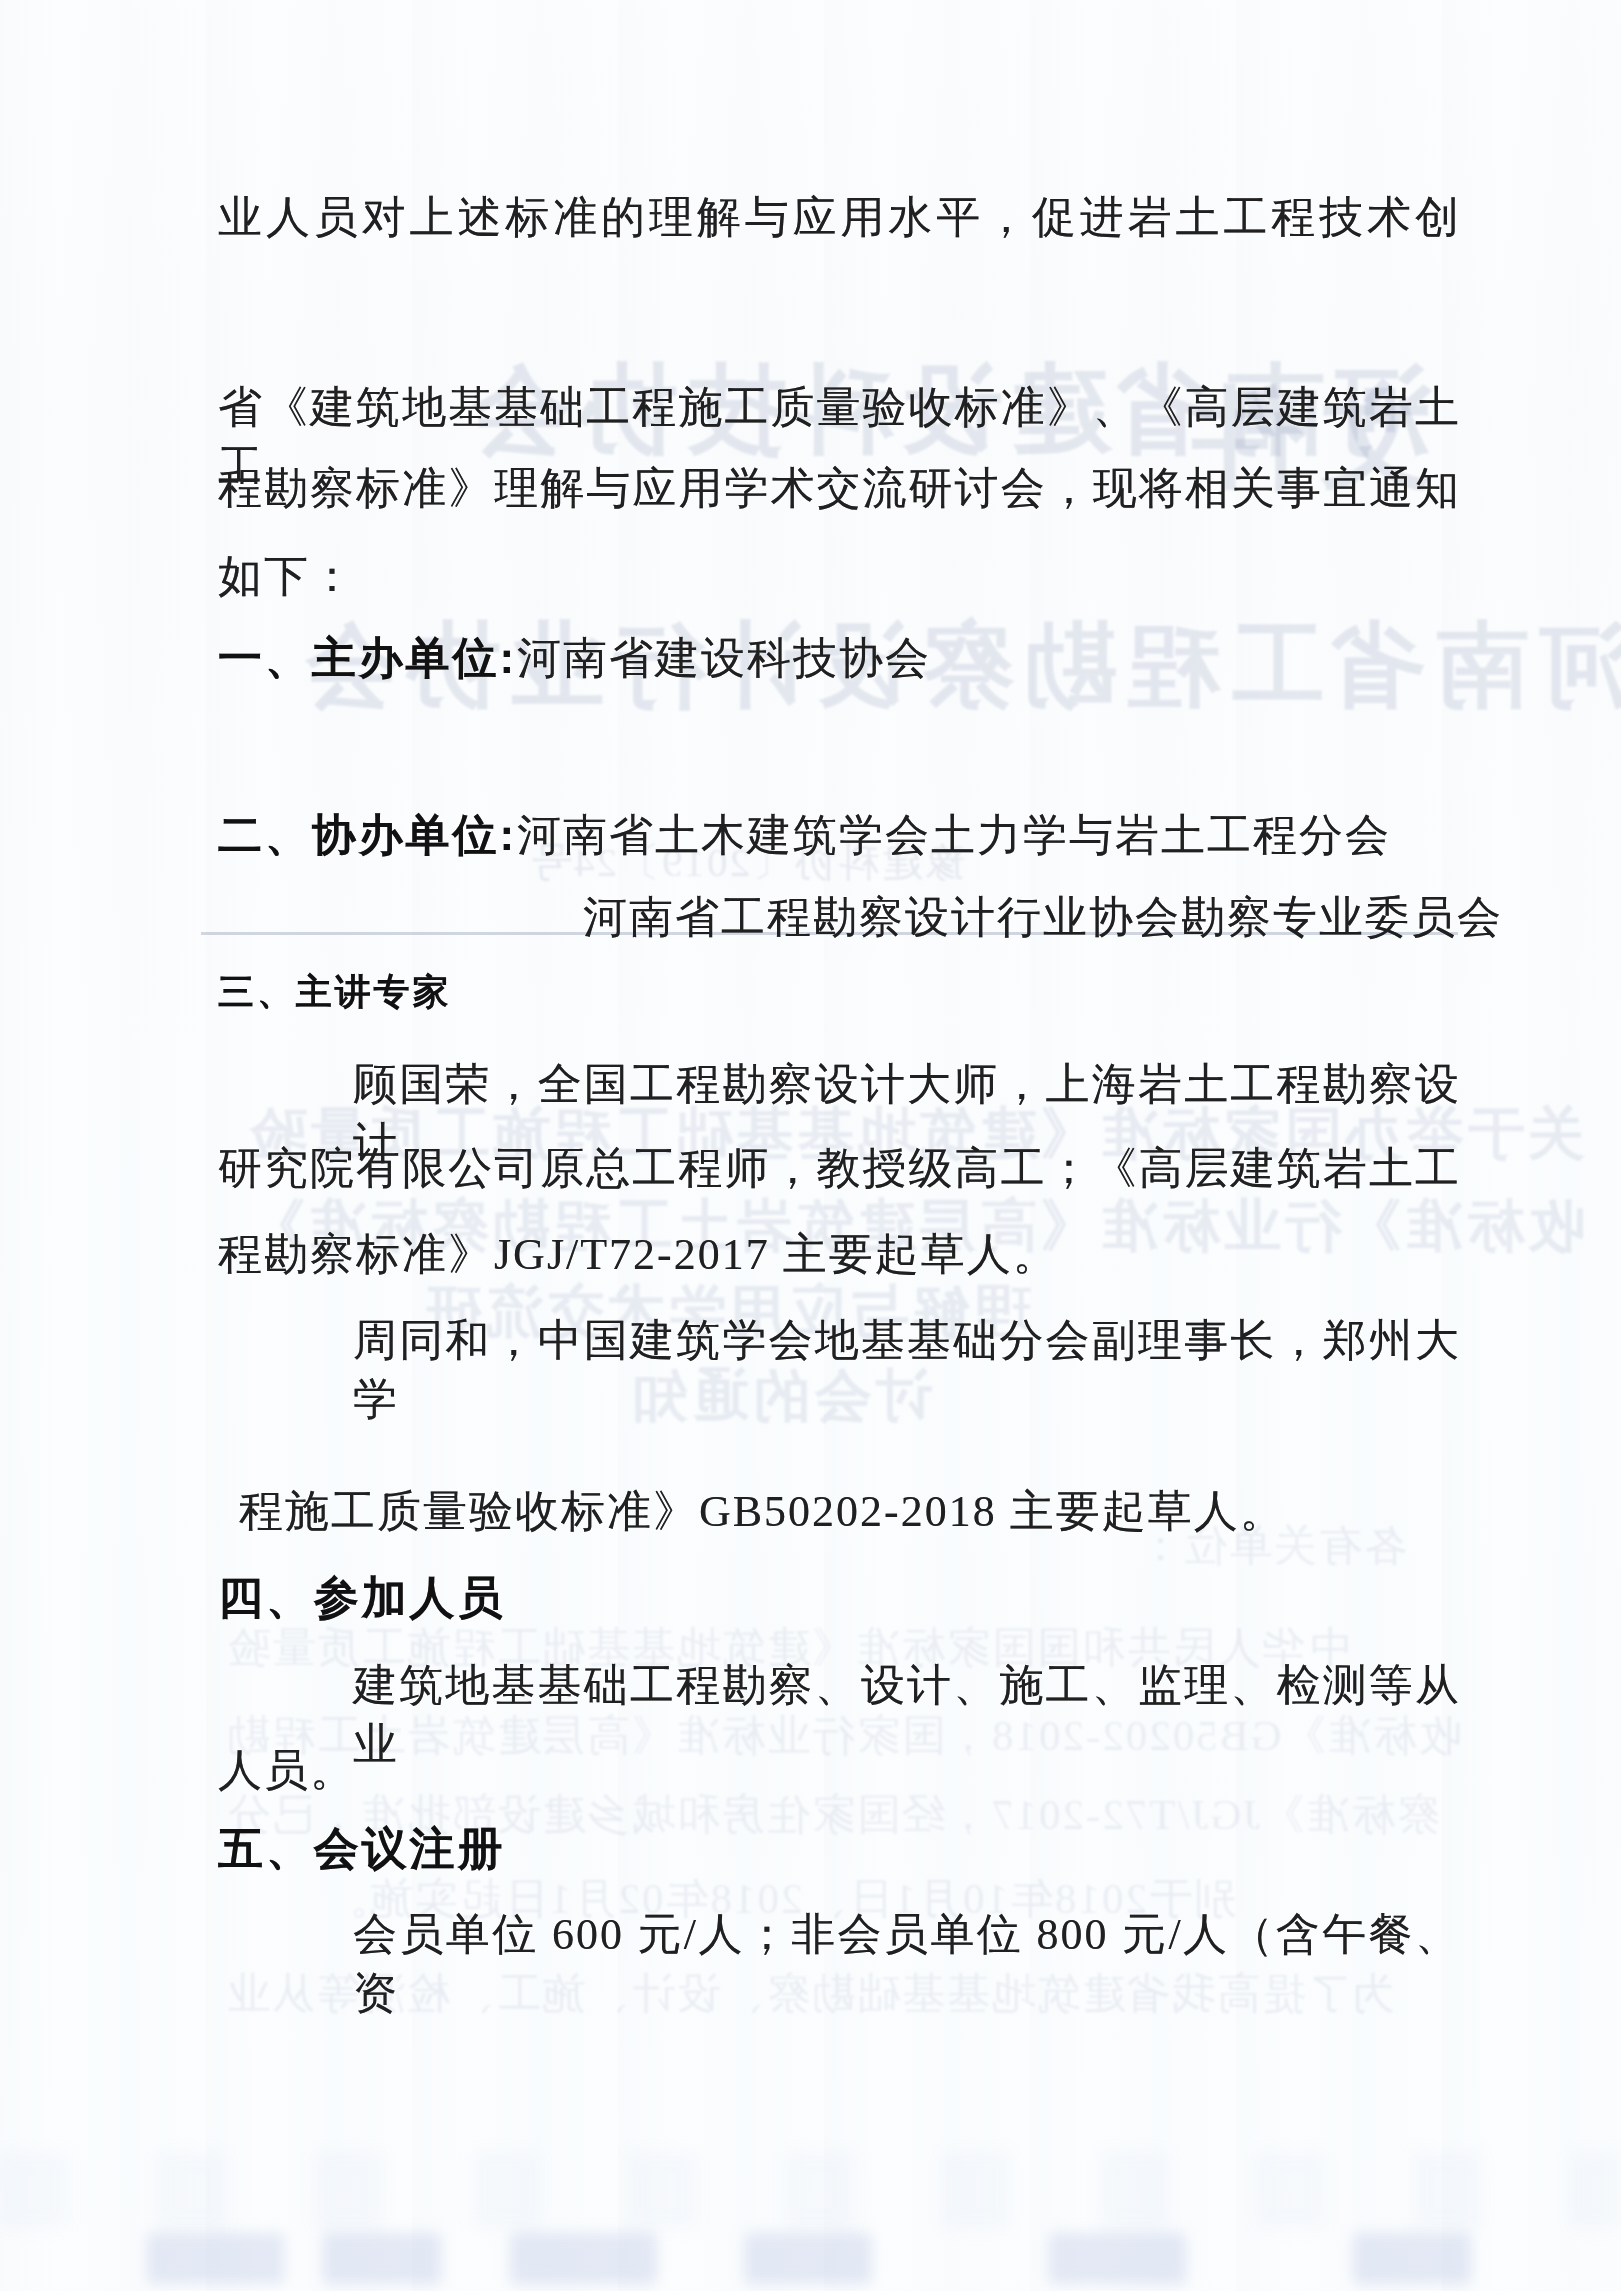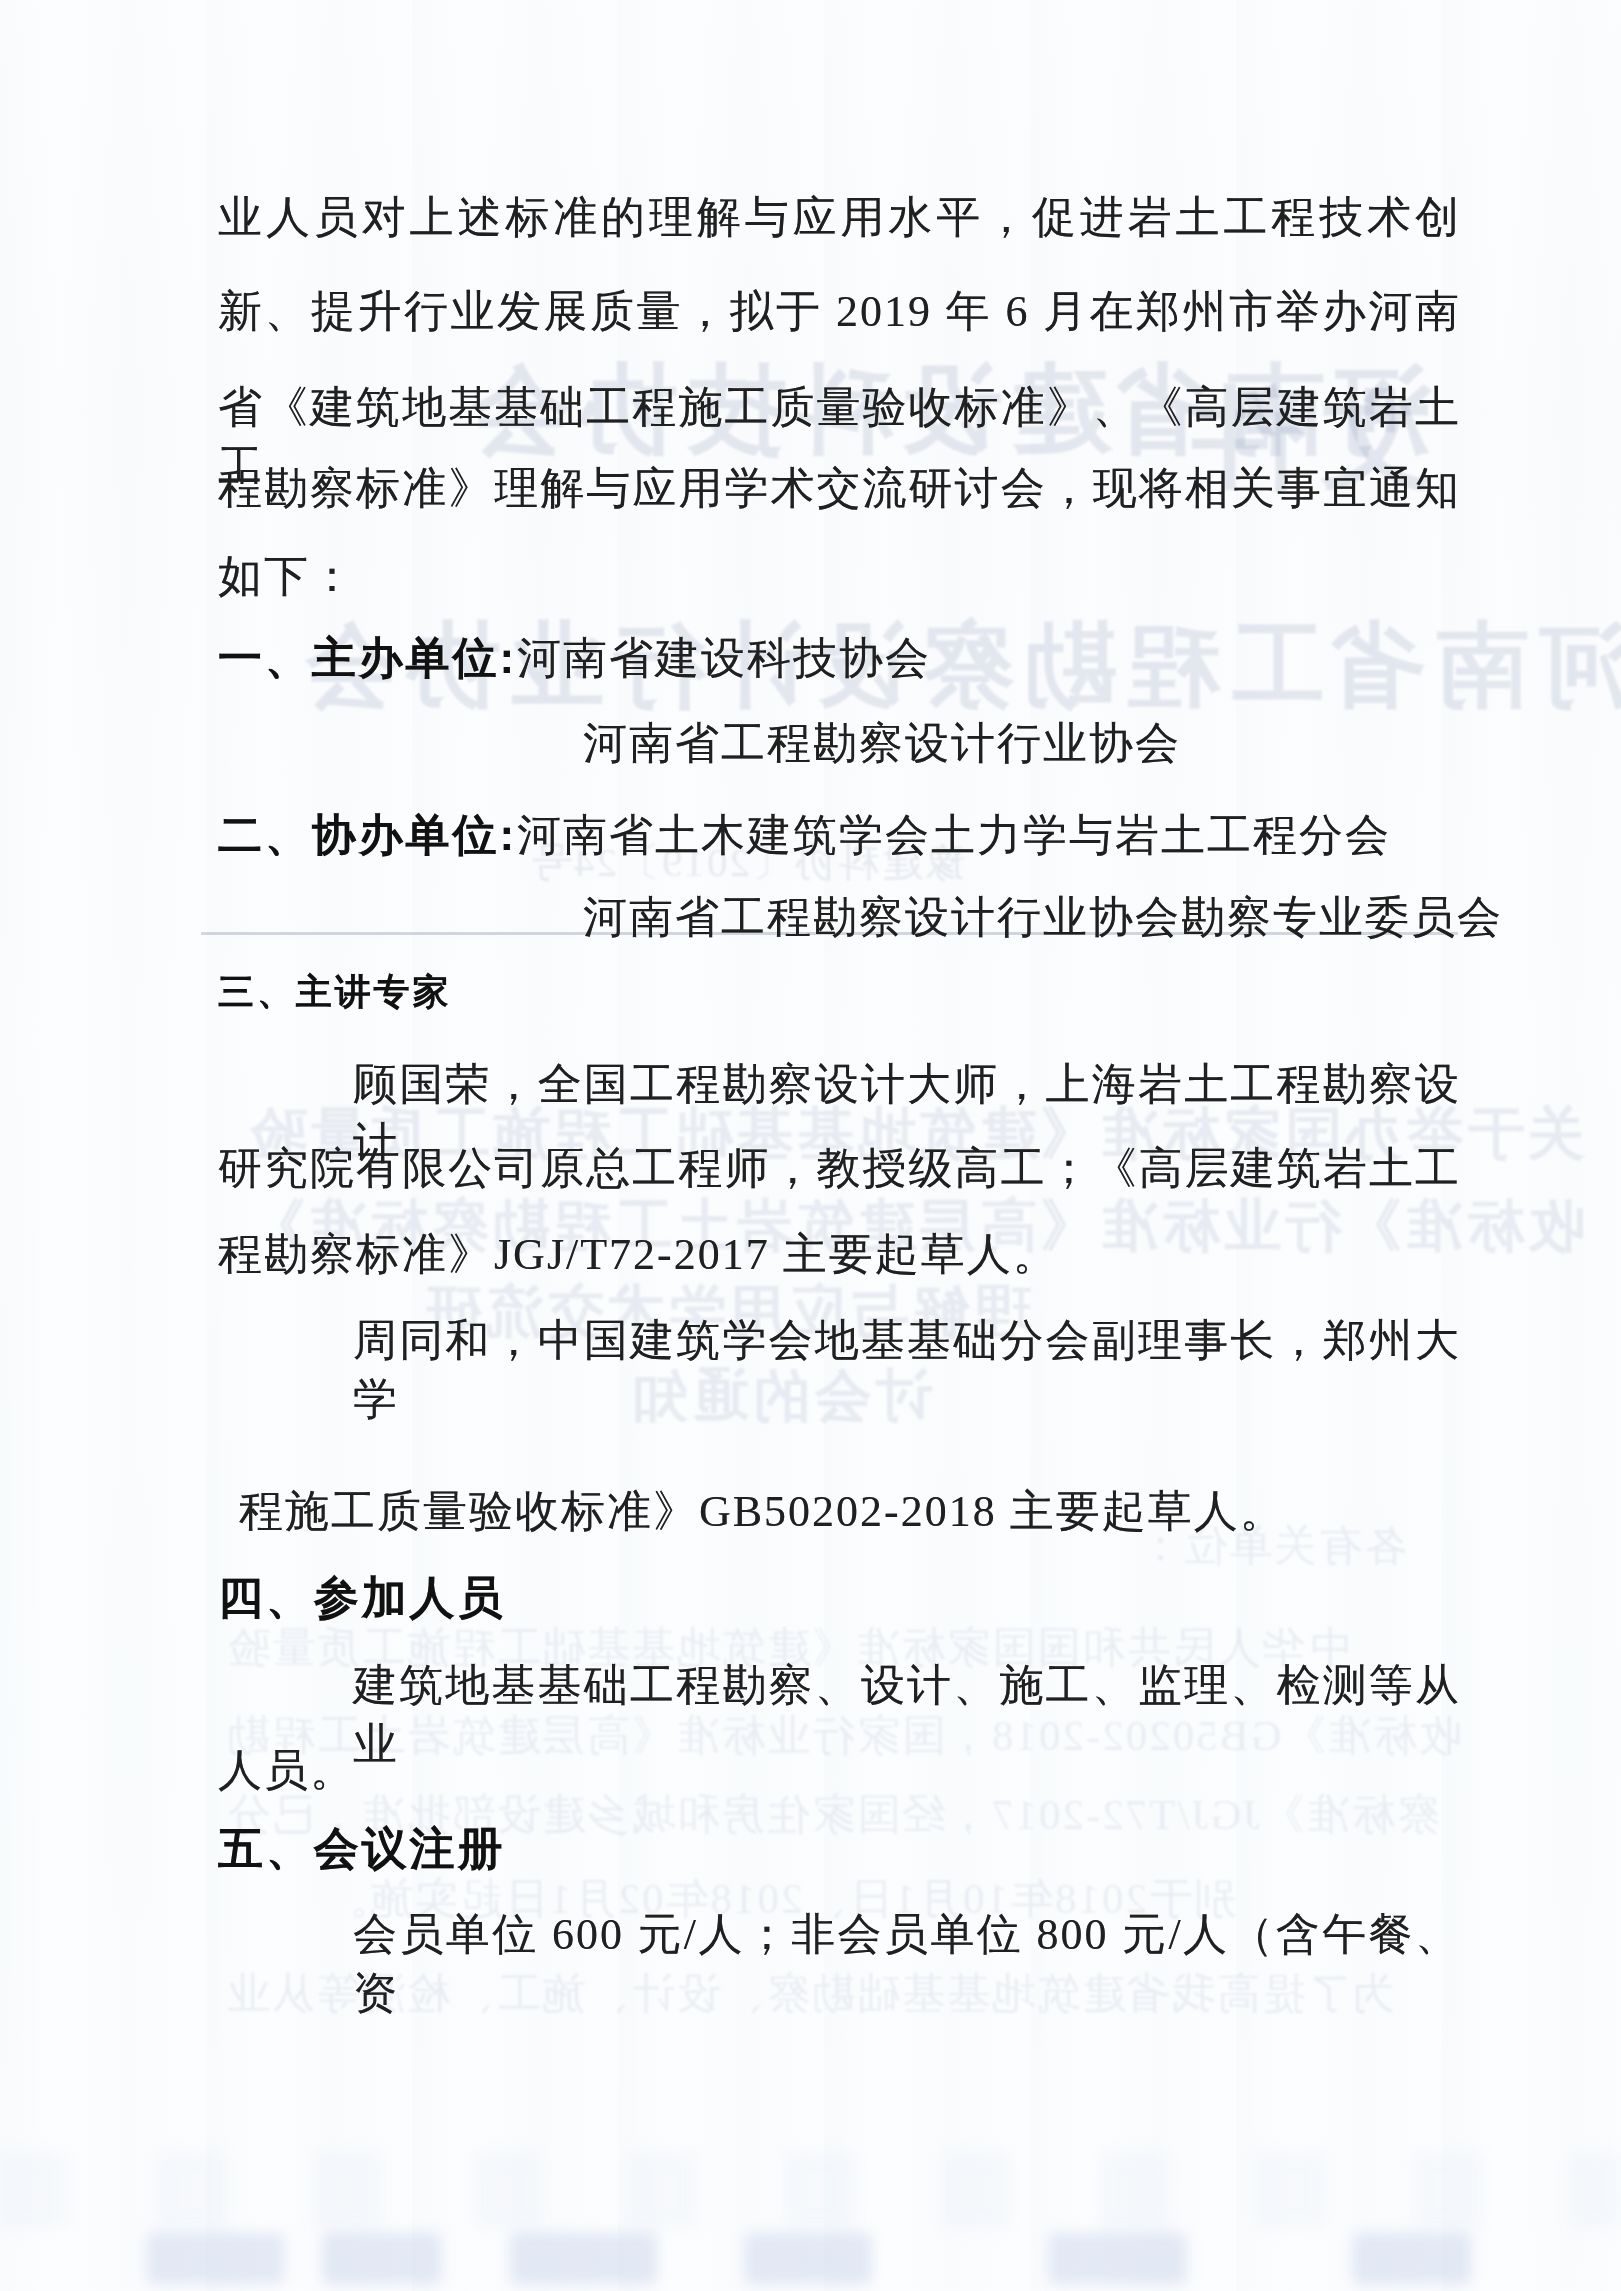--- a/index.html
+++ b/index.html
@@ -92,29 +92,27 @@
   <div class="bleed title" style="left:627px; top:1358px; font-size:57px;">讨会的通知</div>
 
   <div class="bleed body" style="left:1137px; top:1517px; font-size:43px;">各有关单位：</div>
   <div class="bleed body" style="left:225px; top:1619px; font-size:43px;">中华人民共和国国家标准《建筑地基基础工程施工质量验</div>
   <div class="bleed body" style="left:225px; top:1707px; font-size:43px;">收标准》GB50202-2018，国家行业标准《高层建筑岩土工程勘</div>
   <div class="bleed body" style="left:225px; top:1786px; font-size:43px;">察标准》JGJ/T72-2017，经国家住房和城乡建设部批准，已分</div>
   <div class="bleed body" style="left:323px; top:1870px; font-size:43px;">别于2018年10月1日、2018年02月1日起实施。</div>
   <div class="bleed body" style="left:225px; top:1965px; font-size:43px;">为了提高我省建筑地基基础勘察、设计、施工、检测等从业</div>
 
   <div class="ln just" style="left:218px; top:188px; width:1243px;">业人员对上述标准的理解与应用水平，促进岩土工程技术创</div>
-  <div class="ln just" style="left:218px; top:282px; width:1243px;">新、提升行业发展质量，拟于 2019 年 6 月在郑州市举办河南</div>
   <div class="ln just" style="left:218px; top:378px; width:1243px;">省《建筑地基基础工程施工质量验收标准》、《高层建筑岩土工</div>
   <div class="ln just" style="left:218px; top:459px; width:1243px;">程勘察标准》理解与应用学术交流研讨会，现将相关事宜通知</div>
   <div class="ln" style="left:218px; top:547px;">如下：</div>
 
   <div class="ln" style="left:218px; top:629px;">
     <span class="lbl">一、主办单位:</span><span class="val">河南省建设科技协会</span>
   </div>
-  <div class="ln" style="left:583px; top:714px;">河南省工程勘察设计行业协会</div>
 
   <div class="ln" style="left:218px; top:806px;text-align:right;">
     <span class="lbl">二、协办单位:</span><span class="val">河南省土木建筑学会土力学与岩土工程分会</span>
   </div>
   <div class="ln" style="left:583px; top:888px;">河南省工程勘察设计行业协会勘察专业委员会</div>
 
   <div class="ln heading" style="left:218px; top:968px; font-size:36px;">三、主讲专家</div>
 
   <div class="ln just" style="left:353px; top:1055px; width:1108px;">顾国荣，全国工程勘察设计大师，上海岩土工程勘察设计</div>
   <div class="ln just" style="left:218px; top:1139px; width:1243px;">研究院有限公司原总工程师，教授级高工；《高层建筑岩土工</div>

